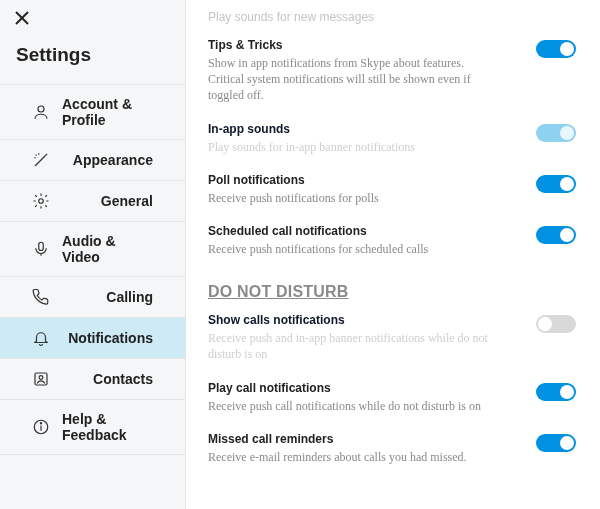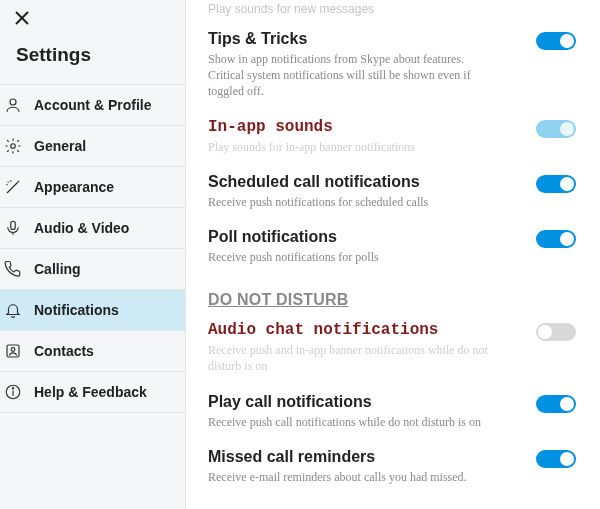--- a/index.html
+++ b/index.html
@@ -11,37 +11,38 @@
     border-right: 1px solid #e5e5e5;
     display: flex;
     flex-direction: column;
   }
   .close-row { padding: 10px 14px 0 14px; }
   .close-icon { width: 16px; height: 16px; stroke: #222; stroke-width: 2; }
   .sidebar-title { font-size: 19px; font-weight: 700; color: #222; padding: 14px 16px 18px 16px; }
   .nav { display: flex; flex-direction: column; }
   .nav-item {
     display: flex; align-items: center; gap: 12px;
-    padding: 11px 4px;
+    padding: 11px 32px;
     font-size: 14px; font-weight: 600; color: #222;
     border-bottom: 1px solid #e5e5e5;
     cursor: pointer;
+    justify-content: space-between;
   }
   .nav-item:first-child { border-top: 1px solid #e5e5e5; }
   .nav-item.active { background: #cdeaf5; }
   .nav-icon { width: 18px; height: 18px; stroke: #333; stroke-width: 1.6; fill: none; flex-shrink: 0; }
   .content {
     flex: 1;
     overflow: hidden;
-    padding: 0 20px 0 22px;
+    padding: 8px 20px 0 22px;
   }
   .faded-cut { color: #c5c5c5; font-size: 12px; padding-top: 2px; padding-bottom: 6px; }
   .setting-row { padding: 8px 0 10px 0; position: relative; }
-  .setting-title { font-size: 16px; font-weight: 700; color: #222; }
-  .setting-title.disabled { color: #7f1d1d; font-family: Liberation Mono, monospace; }
+  .setting-title { font-size: 12px; font-weight: 700; color: #222; }
+  .setting-title.disabled { color: #0f172a; }
   .setting-desc { font-size: 12px; color: #8a8a8a; line-height: 1.35; margin-top: 3px; max-width: 280px; font-family: Liberation Serif, serif; }
   .setting-desc.disabled { color: #cfcfcf; }
   .section-header {
     font-size: 16px; font-weight: 700; letter-spacing: 0.2px;
     color: #8a8a8a; padding: 16px 0 4px 0; text-decoration: underline;
   }
   .toggle {
     position: absolute; right: 4px; top: 10px;
     width: 40px; height: 18px; border-radius: 10px;
     background: #0091e3;
@@ -73,33 +74,33 @@
       <div class="nav-item">
         <svg class="nav-icon" viewBox="0 0 24 24">
             <circle cx="12" cy="8" r="4"></circle>
             <path d="M4 21c0-4 4-6 8-6s8 2 8 6"></path>
           </svg>
         <span>Account &amp; Profile</span>
       </div>
 
       <div class="nav-item">
         <svg class="nav-icon" viewBox="0 0 24 24">
-            <circle cx="12" cy="12" r="3"></circle>
-            <path d="M12 2v3M12 19v3M4.2 4.2l2.1 2.1M17.7 17.7l2.1 2.1M2 12h3M19 12h3M4.2 19.8l2.1-2.1M17.7 6.3l2.1-2.1"></path>
-          </svg>
-        <span>General</span>
-      </div>
-
-      <div class="nav-item">
-        <svg class="nav-icon" viewBox="0 0 24 24">
             <path d="M4 20L18 6"></path>
             <path d="M18 6l2-2"></path>
             <path d="M5 5l1 1M9 3l0 2M3 9l2 0"></path>
           </svg>
         <span>Appearance</span>
+      </div>
+
+      <div class="nav-item">
+        <svg class="nav-icon" viewBox="0 0 24 24">
+            <circle cx="12" cy="12" r="3"></circle>
+            <path d="M12 2v3M12 19v3M4.2 4.2l2.1 2.1M17.7 17.7l2.1 2.1M2 12h3M19 12h3M4.2 19.8l2.1-2.1M17.7 6.3l2.1-2.1"></path>
+          </svg>
+        <span>General</span>
       </div>
 
       <div class="nav-item">
         <svg class="nav-icon" viewBox="0 0 24 24">
             <rect x="9" y="3" width="6" height="11" rx="3"></rect>
             <path d="M5 11a7 7 0 0 0 14 0M12 18v3"></path>
           </svg>
         <span>Audio &amp; Video</span>
       </div>
 
@@ -149,35 +150,35 @@
       <div class="toggle"></div>
     </div>
 
     <div class="setting-row">
       <div class="setting-title disabled">In-app sounds</div>
       <div class="setting-desc disabled">Play sounds for in-app banner notifications</div>
       <div class="toggle light"></div>
     </div>
 
     <div class="setting-row">
-      <div class="setting-title">Scheduled call notifications</div>
-      <div class="setting-desc">Receive push notifications for scheduled calls</div>
+      <div class="setting-title">Poll notifications</div>
+      <div class="setting-desc">Receive push notifications for polls</div>
       <div class="toggle"></div>
     </div>
 
     <div class="setting-row">
-      <div class="setting-title">Poll notifications</div>
-      <div class="setting-desc">Receive push notifications for polls</div>
+      <div class="setting-title">Scheduled call notifications</div>
+      <div class="setting-desc">Receive push notifications for scheduled calls</div>
       <div class="toggle"></div>
     </div>
 
     <div class="section-header">DO NOT DISTURB</div>
 
     <div class="setting-row">
-      <div class="setting-title disabled">Audio chat notifications</div>
+      <div class="setting-title disabled">Show calls notifications</div>
       <div class="setting-desc disabled">Receive push and in-app banner notifications while do not disturb is on</div>
       <div class="toggle off"></div>
     </div>
 
     <div class="setting-row">
       <div class="setting-title">Play call notifications</div>
       <div class="setting-desc">Receive push call notifications while do not disturb is on</div>
       <div class="toggle"></div>
     </div>
 

